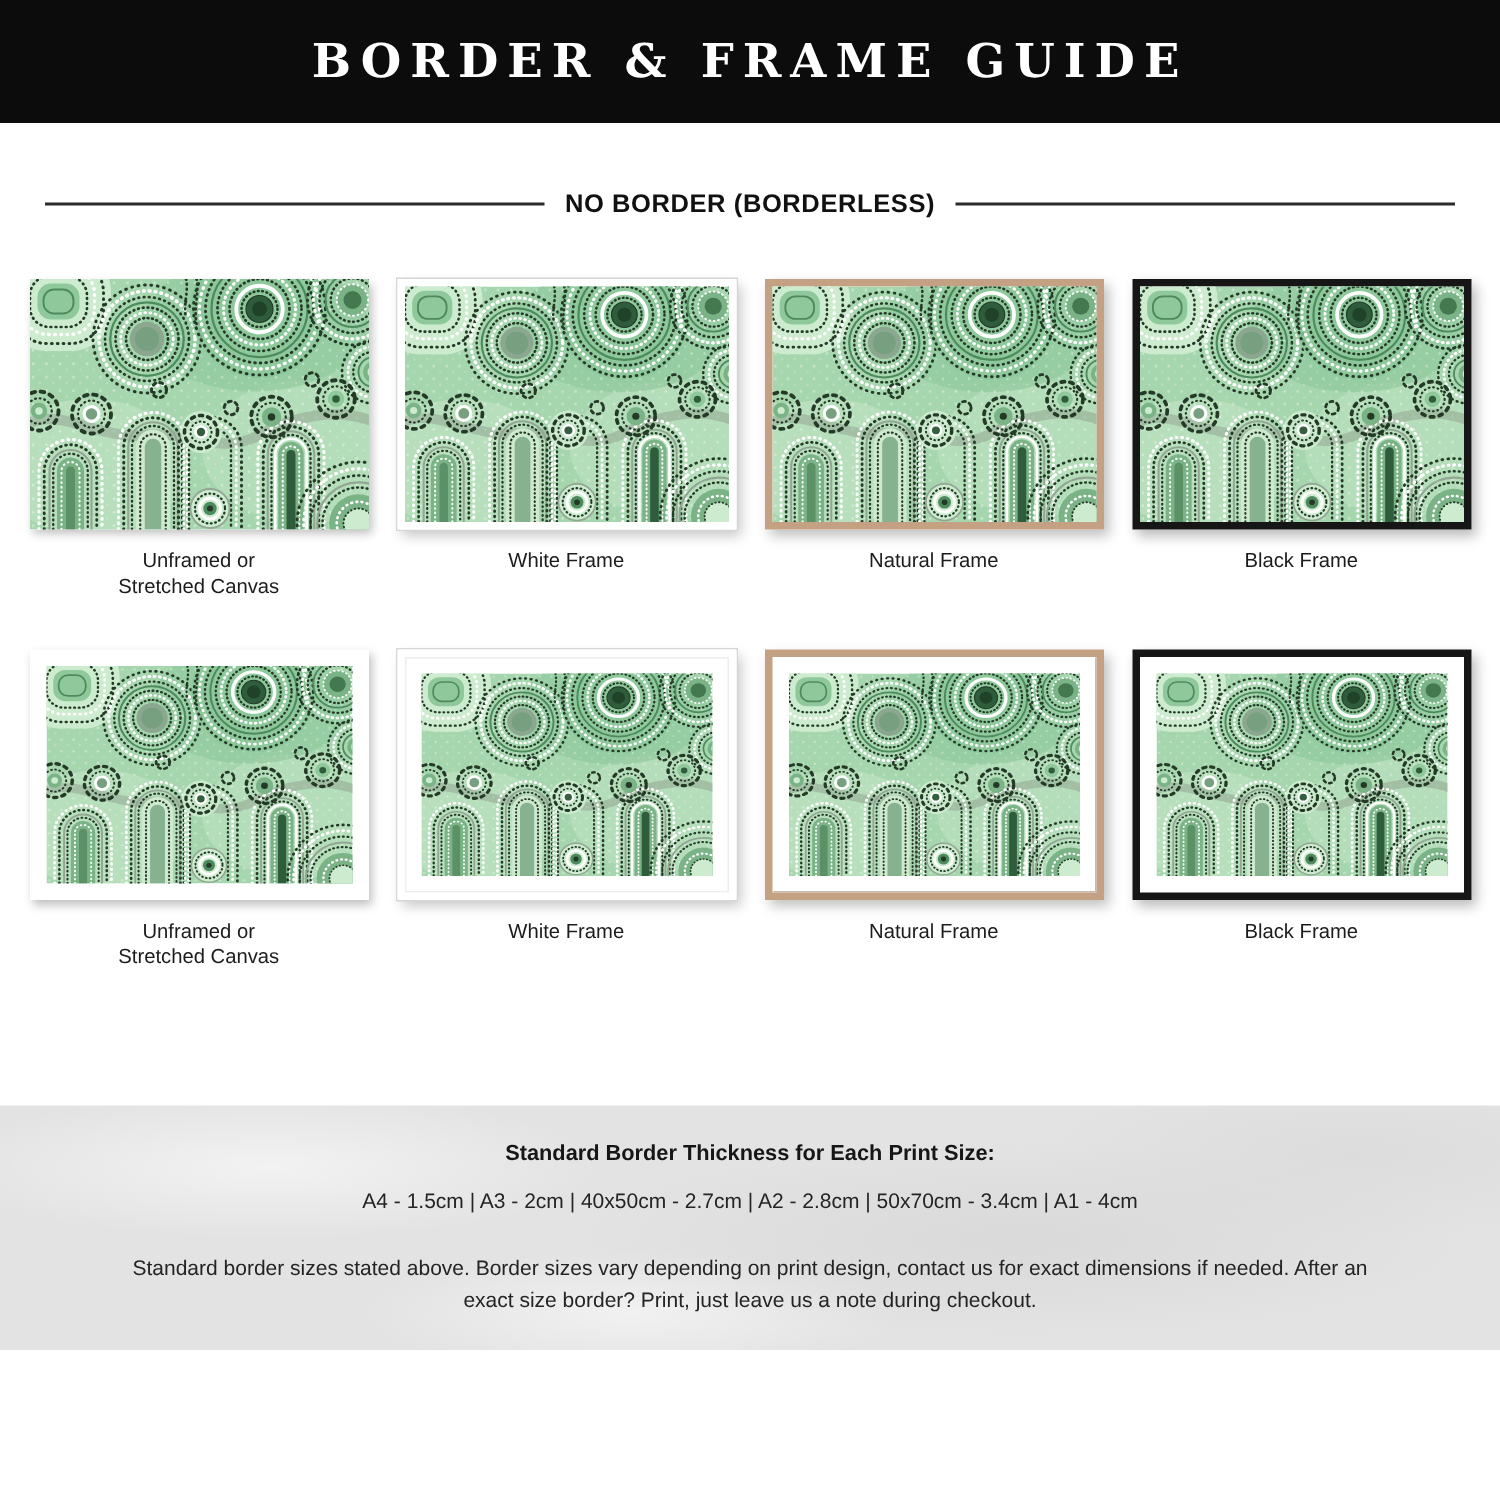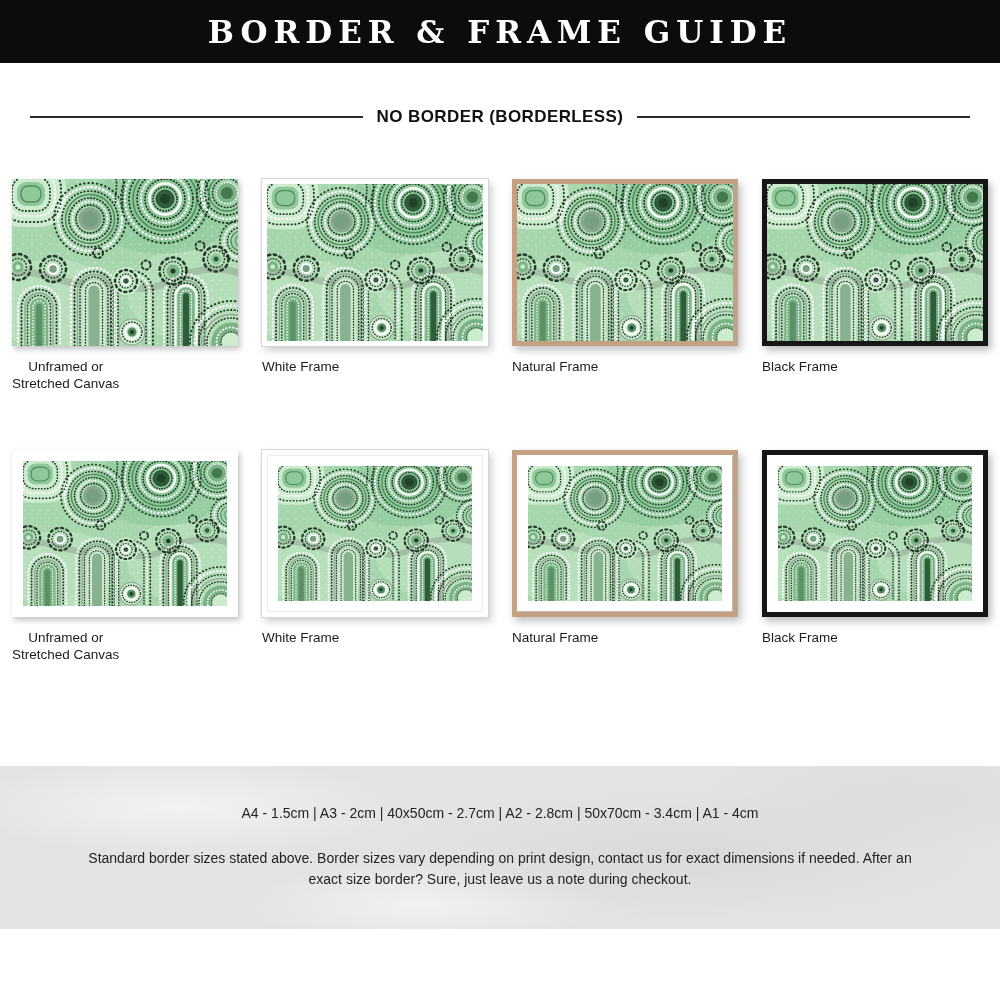--- a/index.html
+++ b/index.html
@@ -3,21 +3,21 @@
 <meta charset="utf-8">
 <style>
   html,body{margin:0;padding:0;}
   body{
     width:1000px;height:1000px;overflow:hidden;background:#ffffff;
     font-family:"Liberation Sans", sans-serif;color:#1c1c1c;
     -webkit-font-smoothing:antialiased;
   }
   
   .header{
-    height:63px;background:var(--header-bg,#0c0c0c);
+    height:82px;background:var(--header-bg,#0c0c0c);
     display:flex;align-items:center;justify-content:center;text-align:center;
   }
   .header h1{
     margin:0;color:var(--header-text,#ffffff);
     font-family:"DejaVu Serif","Liberation Serif",serif;
     font-size:31px;font-weight:bold;letter-spacing:6px;
   }
   
   .divider-row{
     display:flex;align-items:center;margin:0 30px;justify-content:flex-end;
@@ -28,21 +28,21 @@
   .divider-title{
     margin:0 14px;font-size:17px;font-weight:bold;letter-spacing:.4px;color:#111;
     white-space:nowrap;
   }
   
   .thumb-row{
     display:flex;justify-content:center;margin-top:40px;
   }
   .thumb-row.second{margin-top:33px;}
   .thumb-cell{
-    width:245px;margin:12px;display:flex;flex-direction:column;align-items:flex-start;
+    width:245px;margin:0;display:flex;flex-direction:column;align-items:center;
   }
   .art-box{
     width:226px;height:167px;box-sizing:border-box;background:#fff;
   }
   .art-box svg{display:block;width:100%;height:100%;}
   .unframed{box-shadow:2px 3px 6px rgba(0,0,0,.25);}
   .f-white{
     border:5px solid var(--frame-white,#ffffff);
     box-shadow:0 0 0 1px #d6d6d6, 3px 4px 8px rgba(0,0,0,.22), inset 0 0 0 1px rgba(0,0,0,.07);
   }
@@ -322,15 +322,16 @@
         <svg viewBox="0 0 226 167" preserveAspectRatio="none">
             <use href="#art-src"></use>
           </svg>
       </div>
       <figcaption class="thumb-label">Black Frame</figcaption>
     </figure>
   </div>
 </section>
 
 <footer class="footer">
+  <p class="f-title">Standard Border Thickness for Each Print Size:</p>
   <p class="f-sizes">A4 - 1.5cm  |  A3 - 2cm  |  40x50cm - 2.7cm  |  A2 - 2.8cm  |  50x70cm - 3.4cm  |  A1 - 4cm</p>
-  <p class="f-note">Standard border sizes stated above. Border sizes vary depending on print design, contact us for exact dimensions if needed. After an exact size border? Sure, just leave us a note during checkout.</p>
+  <p class="f-note">Standard border sizes stated above. Border sizes vary depending on print design, contact us for exact dimensions if needed. After an exact size border? Print, just leave us a note during checkout.</p>
 </footer>
 
 </body></html>

